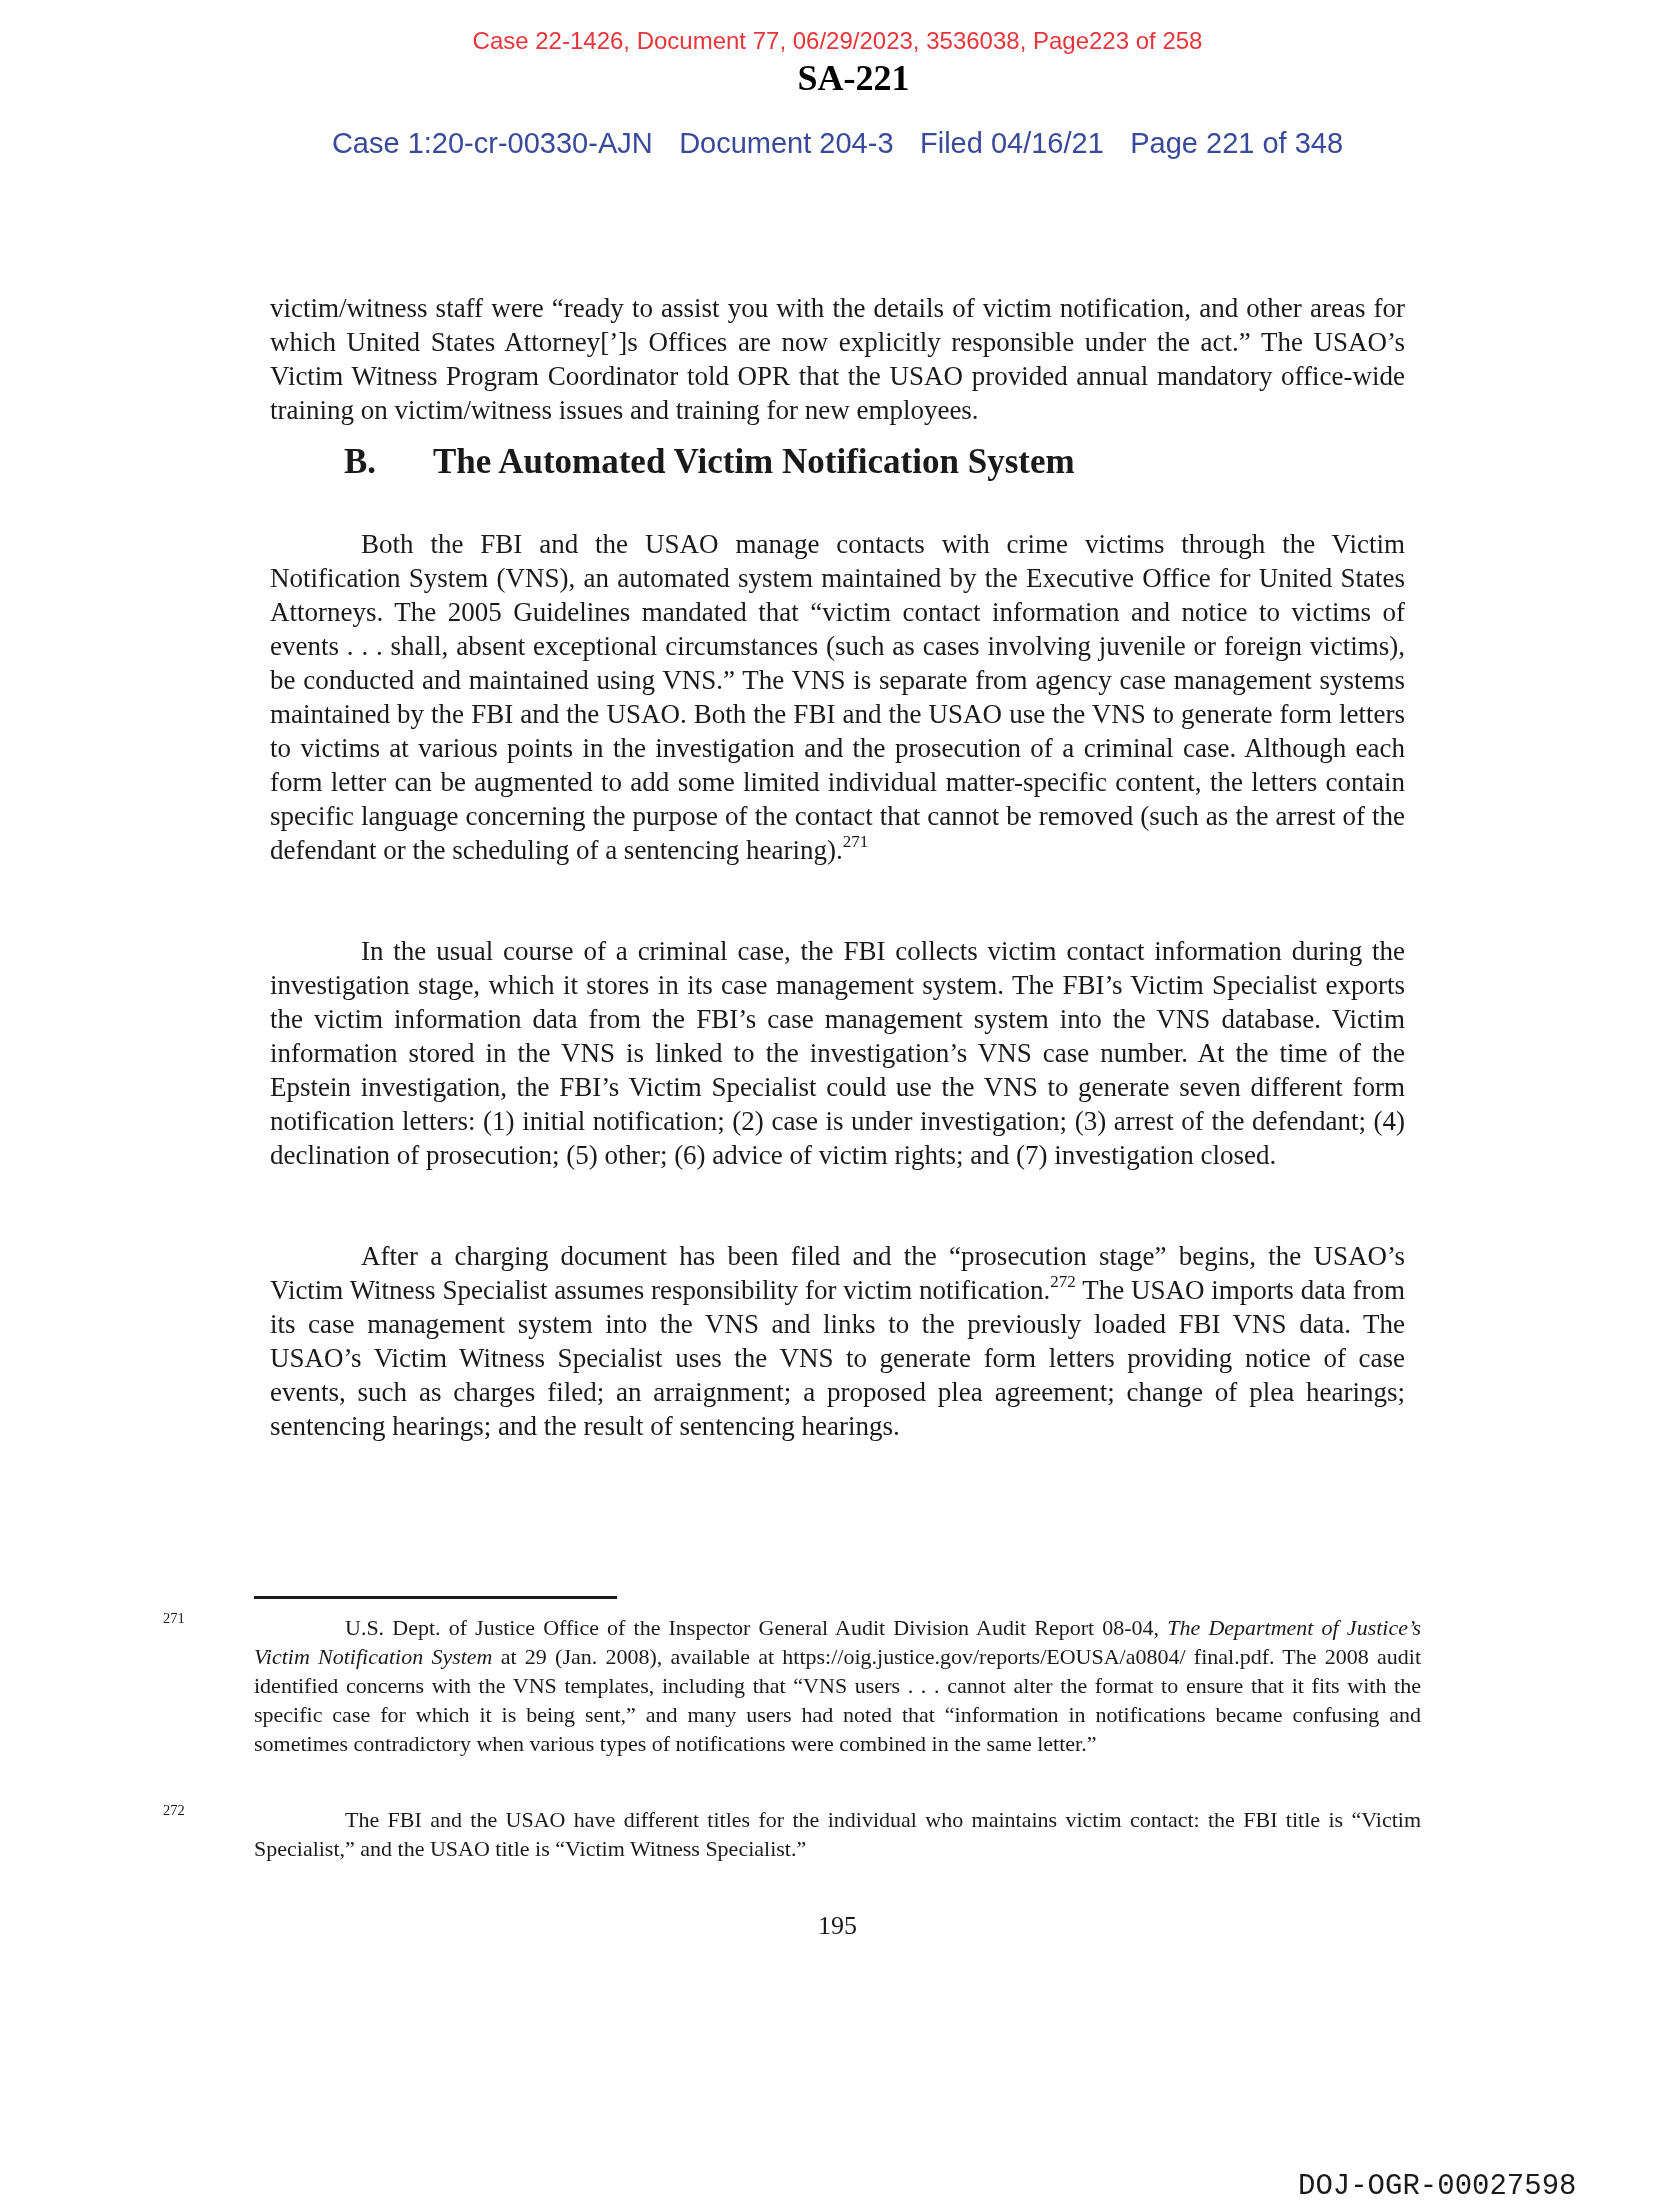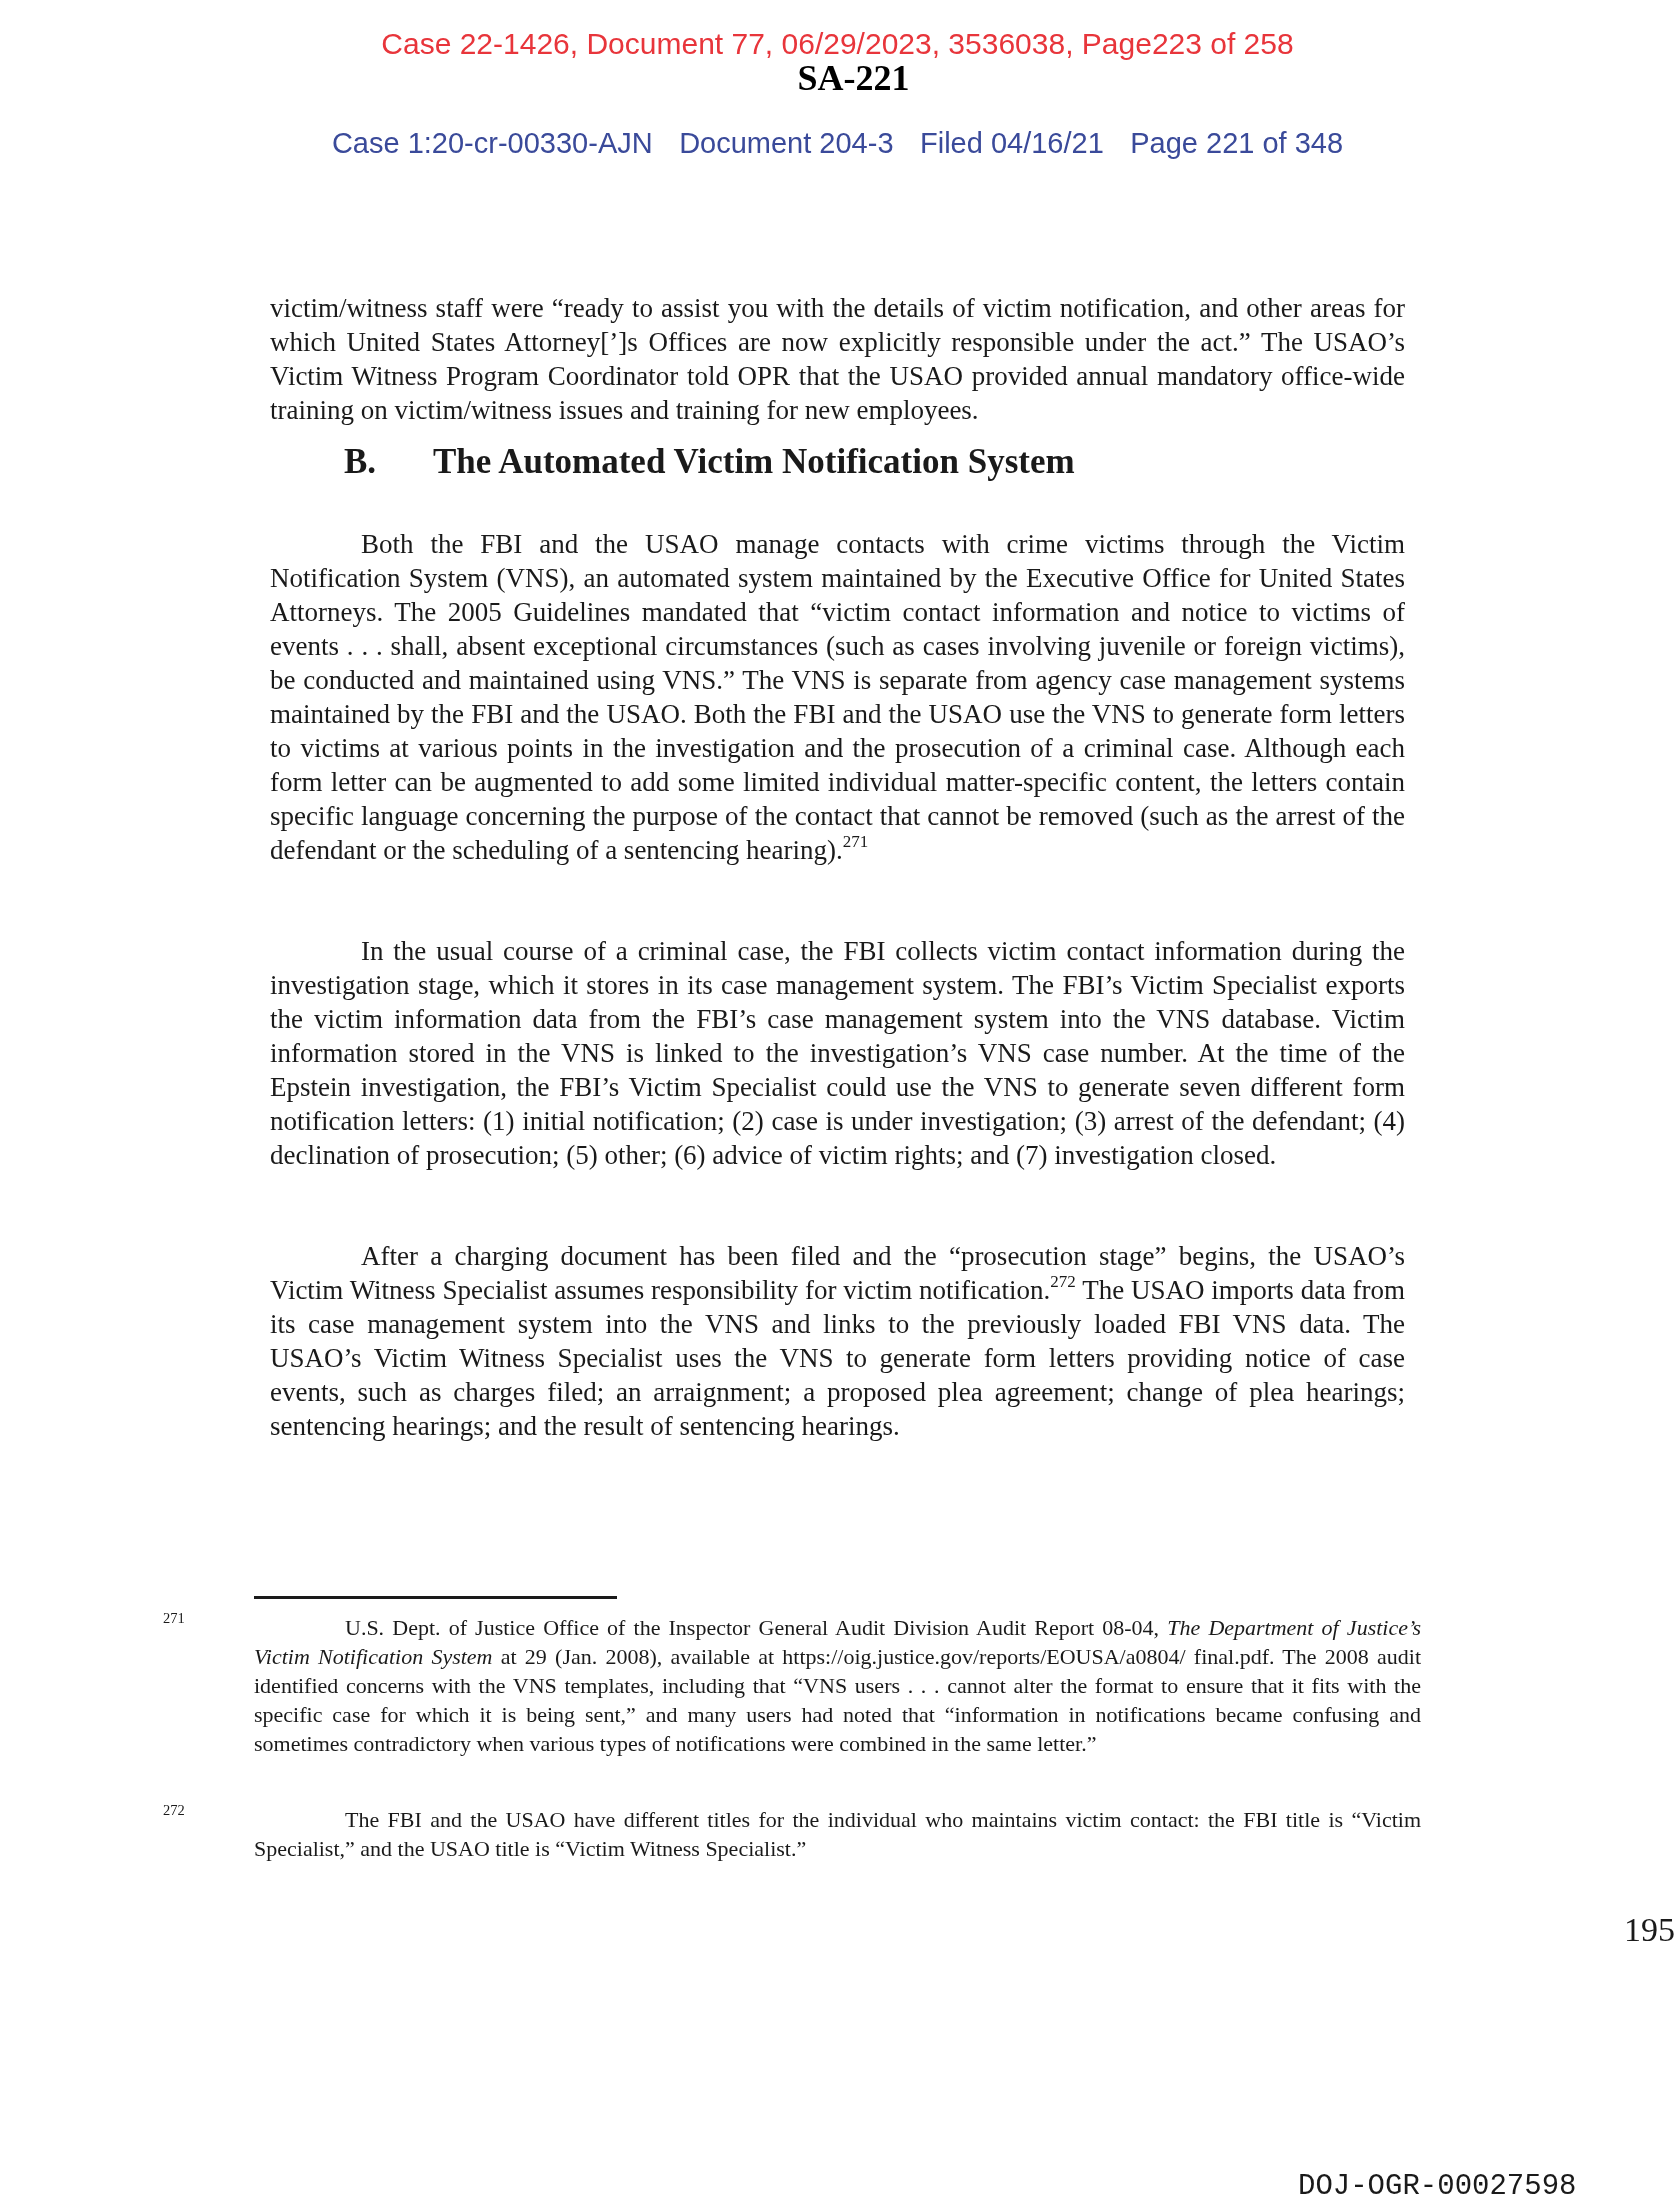--- a/index.html
+++ b/index.html
@@ -15,21 +15,21 @@
       font-family: "Liberation Serif", "DejaVu Serif", serif;
       color: #1a1a1a;
     }
     .stamp-top {
       position: absolute;
       top: 29px;
       left: 0;
       width: 1675px;
       text-align: center;
       font-family: "Liberation Sans", "DejaVu Sans", sans-serif;
-      font-size: 30px;
+      font-size: 24px;
       color: #e8353b;
       letter-spacing: 0px;
       line-height: 1;
     }
     .sa-number {
       position: absolute;
       top: 60px;
       left: 16px;
       width: 1675px;
       text-align: center;
@@ -114,22 +114,22 @@
       font-size: 14.5px;
       line-height: 20px;
     }
     .footnotes em { font-style: italic; }
 
     .page-number {
       position: absolute;
       top: 1913px;
       left: 0;
       width: 1675px;
-      text-align: right;
-      font-size: 34px;
+      text-align: center;
+      font-size: 26px;
       line-height: 1;
     }
     .bates {
       position: absolute;
       top: 2172px;
       left: 1298px;
       font-family: "Liberation Mono", "DejaVu Sans Mono", monospace;
       font-size: 29px;
       color: #1a1a1a;
       line-height: 1;

